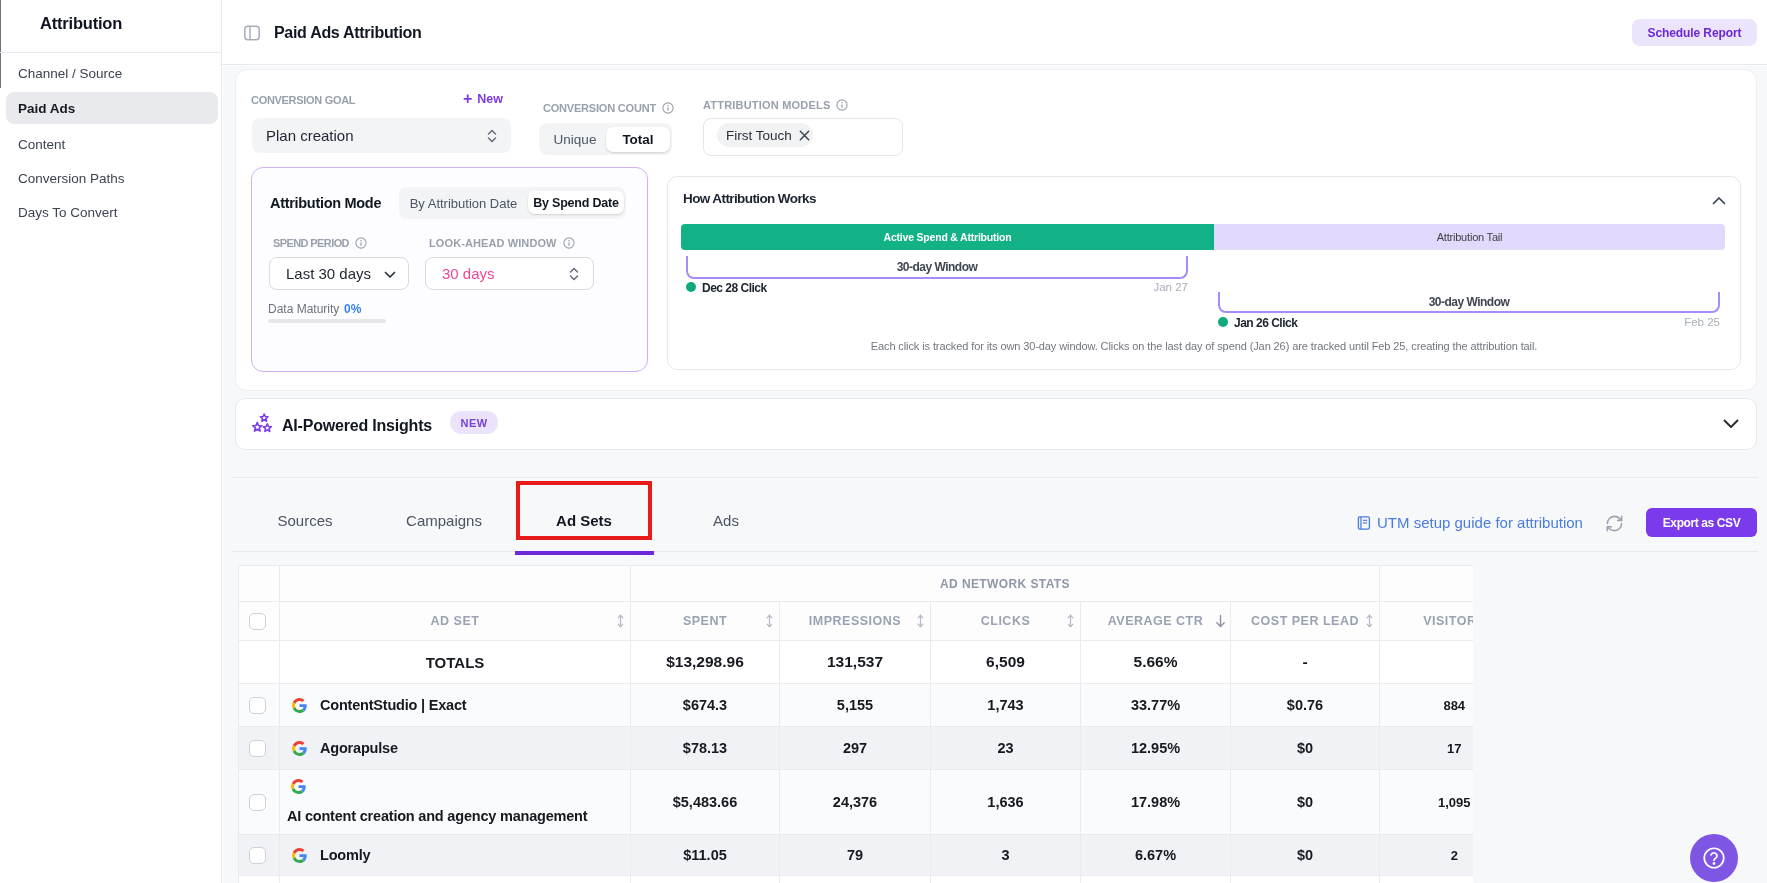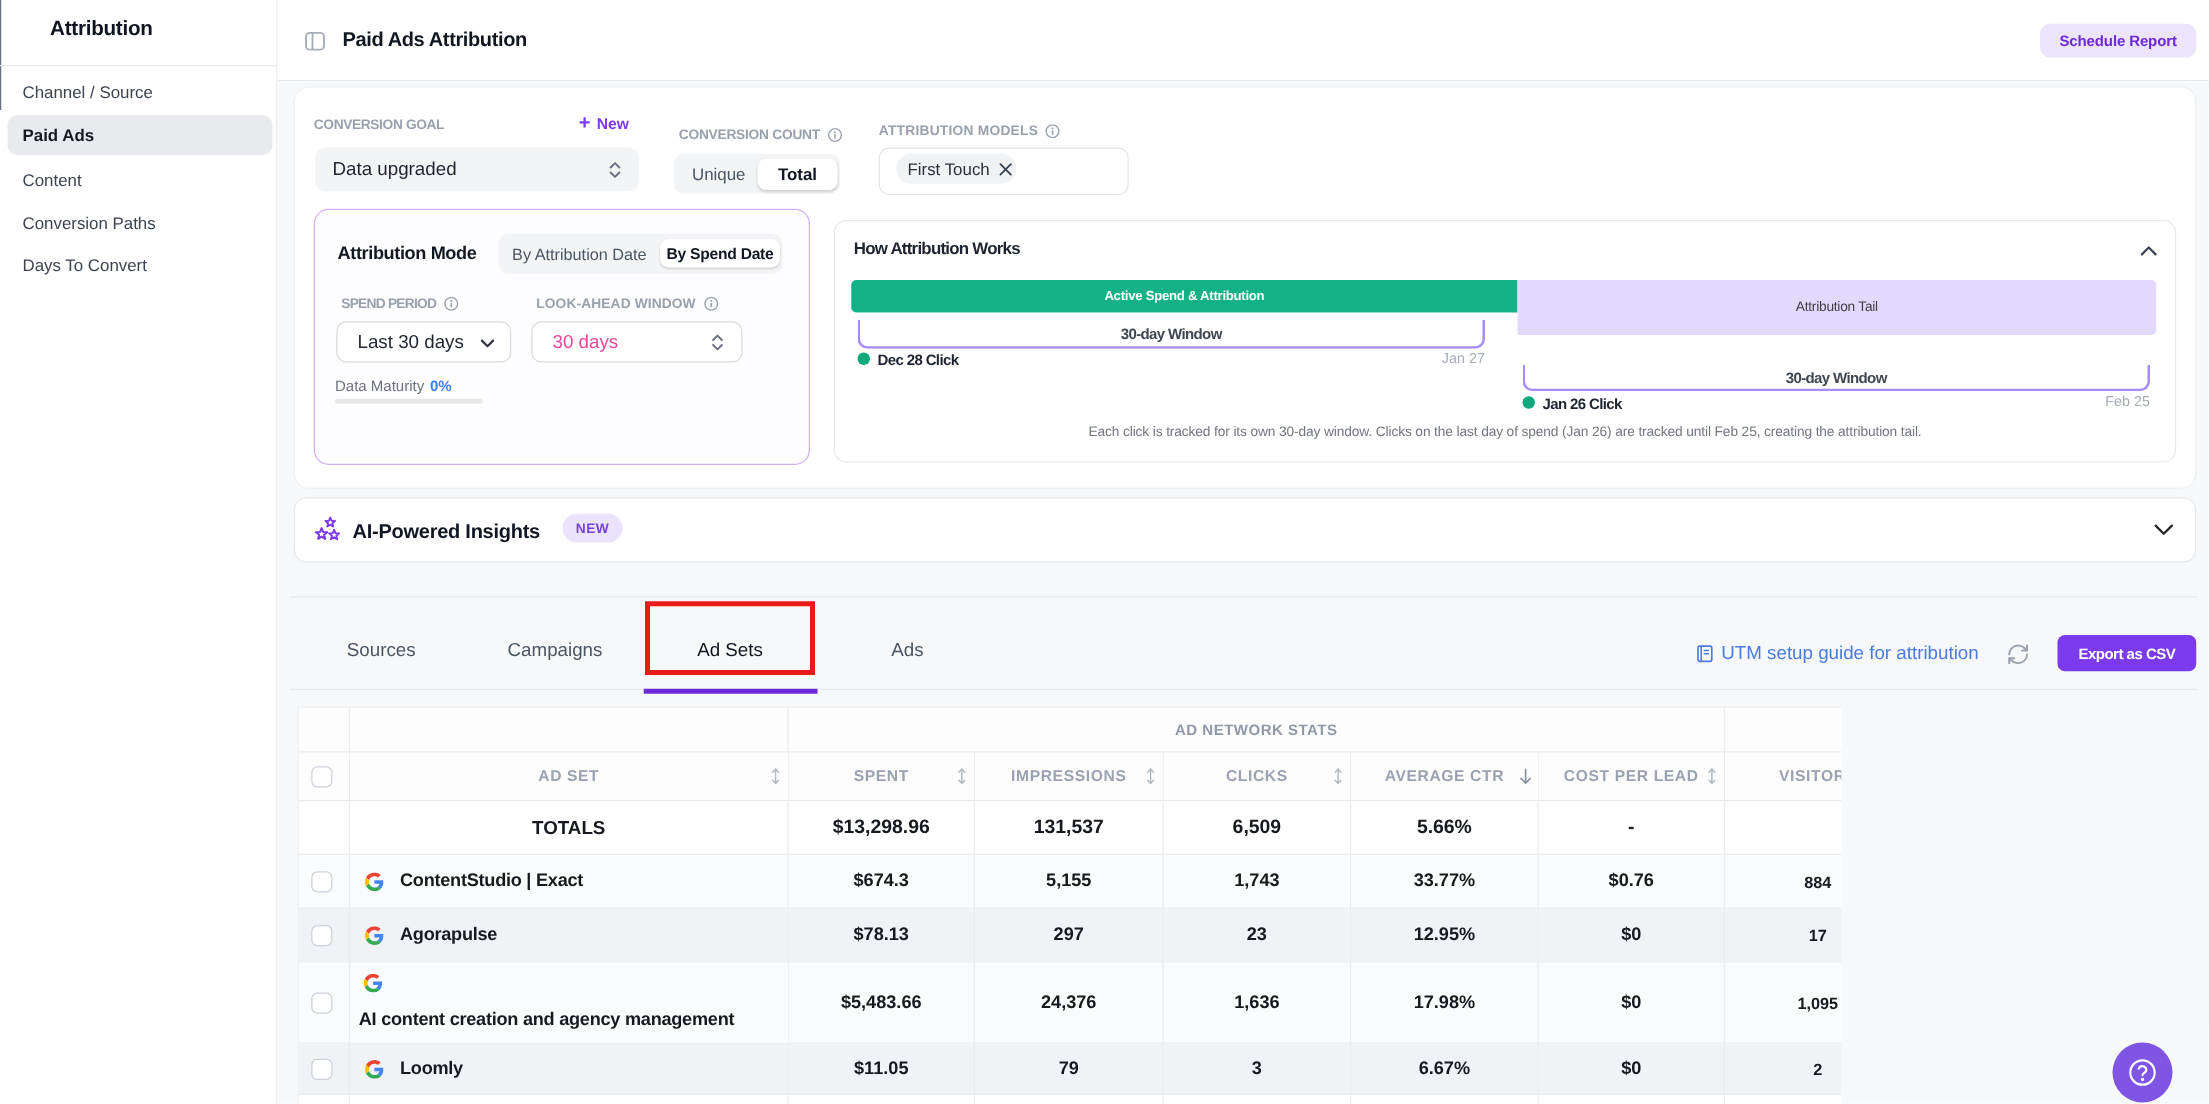--- a/index.html
+++ b/index.html
@@ -39,21 +39,21 @@
 <div class="abs" style="left:223px;top:66px;width:1544px;height:817px;background:#f7f8fa;"></div>
 
 <div class="abs" style="left:235px;top:69px;width:1522px;height:322px;background:#fff;border:1px solid #eef0f3;border-radius:12px;"></div>
 
 <div class="lbl" style="left:251px;top:94px;letter-spacing:-0.3px;">CONVERSION GOAL</div>
 <div class="abs ctr" style="left:463px;top:92px;gap:5px;">
       <span style="font-size:16px;font-weight:bold;color:#7c3aed;line-height:14px;">+</span>
       <span style="font-size:12.5px;font-weight:bold;color:#7c3aed;">New</span>
     </div>
 <div class="abs ctr" style="left:252px;top:118px;width:259px;height:35px;background:#f3f4f6;border-radius:8px;">
-  <span style="margin-left:14px;font-size:15px;color:#1f2430;">Data upgraded</span>
+  <span style="margin-left:14px;font-size:15px;color:#1f2430;">Plan creation</span>
   <svg style="position:absolute;right:13px;" width="12" height="14" viewBox="0 0 12 14">
         <path d="M2.5 5 L6 1.5 L9.5 5 M2.5 9 L6 12.5 L9.5 9" fill="none" stroke="#6b7280" stroke-width="1.6" stroke-linecap="round" stroke-linejoin="round"></path>
       </svg>
 </div>
 
 <div class="lbl ctr" style="left:543px;top:102px;letter-spacing:-0.2px;gap:6px;">CONVERSION COUNT <svg width="12" height="12" viewBox="0 0 12 12">
         <circle cx="6" cy="6" r="5.1" fill="none" stroke="#9aa1ae" stroke-width="1.1"></circle>
         <circle cx="6" cy="3.7" r="0.8" fill="#9aa1ae"></circle>
         <line x1="6" y1="5.4" x2="6" y2="8.8" stroke="#9aa1ae" stroke-width="1.3"></line>
       </svg></div>
@@ -109,21 +109,21 @@
 
 <div class="abs" style="left:667px;top:176px;width:1074px;height:194px;background:#fff;border:1px solid #e7e9ec;border-radius:10px;"></div>
 <div class="abs" style="left:683px;top:191px;font-size:13.5px;font-weight:bold;color:#1d2330;letter-spacing:-0.6px;">How Attribution Works</div>
 <div class="abs" style="left:1712px;top:196px;">
       <svg width="14" height="9" viewBox="0 0 14 9">
         <path d="M1.5 7.5 L7 2 L12.5 7.5" fill="none" stroke="#374151" stroke-width="1.7" stroke-linecap="round" stroke-linejoin="round"></path>
       </svg>
     </div>
 
 <div class="abs ctr" style="left:681px;top:224px;width:533px;height:26px;background:#13b286;border-radius:4px 0 0 4px;justify-content:center;font-size:10.5px;font-weight:bold;color:#fff;letter-spacing:-0.2px;">Active Spend &amp; Attribution</div>
-<div class="abs ctr" style="left:1214px;top:224px;width:511px;height:44px;background:#e2d9fc;border-radius:0 4px 4px 0;justify-content:center;font-size:11px;color:#3f3f46;letter-spacing:-0.2px;">Attribution Tail</div>
+<div class="abs ctr" style="left:1214px;top:224px;width:511px;height:26px;background:#e2d9fc;border-radius:0 4px 4px 0;justify-content:center;font-size:11px;color:#3f3f46;letter-spacing:-0.2px;">Attribution Tail</div>
 
 <div class="abs" style="left:686px;top:256px;width:502px;height:23px;border-left:2px solid #a78bfa;border-right:2px solid #a78bfa;border-bottom:2px solid #a78bfa;border-radius:0 0 8px 8px;"></div>
 <div class="abs" style="left:686px;top:260px;width:502px;text-align:center;font-size:12px;font-weight:bold;color:#3f4652;letter-spacing:-0.5px;">30-day Window</div>
 <div class="abs" style="left:686px;top:282px;width:10px;height:10px;border-radius:50%;background:#10a97c;"></div>
 <div class="abs" style="left:702px;top:281px;font-size:12px;font-weight:bold;color:#1d2330;letter-spacing:-0.5px;">Dec 28 Click</div>
 <div class="abs" style="left:1088px;top:281px;width:100px;text-align:right;font-size:11.5px;color:#a7adb8;">Jan 27</div>
 
 <div class="abs" style="left:1218px;top:292px;width:502px;height:21px;border-left:2px solid #a78bfa;border-right:2px solid #a78bfa;border-bottom:2px solid #a78bfa;border-radius:0 0 8px 8px;"></div>
 <div class="abs" style="left:1218px;top:295px;width:502px;text-align:center;font-size:12px;font-weight:bold;color:#3f4652;letter-spacing:-0.5px;">30-day Window</div>
 <div class="abs" style="left:1218px;top:317px;width:10px;height:10px;border-radius:50%;background:#10a97c;"></div>
@@ -147,21 +147,21 @@
 <div class="abs ctr" style="left:450px;top:411px;width:48px;height:23px;background:#ebe3fb;border-radius:12px;justify-content:center;font-size:11px;font-weight:bold;color:#7443d6;letter-spacing:.4px;">NEW</div>
 <div class="abs" style="left:1723px;top:419px;">
       <svg width="16" height="10" viewBox="0 0 16 10">
         <path d="M1.5 1.5 L8 8 L14.5 1.5" fill="none" stroke="#27272a" stroke-width="1.8" stroke-linecap="round" stroke-linejoin="round"></path>
       </svg>
     </div>
 
 <div class="abs" style="left:232px;top:477px;width:1526px;height:1px;background:#e7e9ec;"></div>
 <div class="abs" style="left:255px;top:512px;width:100px;text-align:center;font-size:15px;color:#4b5563;">Sources</div>
 <div class="abs" style="left:394px;top:512px;width:100px;text-align:center;font-size:15px;color:#4b5563;">Campaigns</div>
-<div class="abs" style="left:534px;top:512px;width:100px;text-align:center;font-size:15px;font-weight:normal;color:#111722;">Ad Sets</div>
+<div class="abs" style="left:534px;top:512px;width:100px;text-align:center;font-size:15px;font-weight:bold;color:#111722;">Ad Sets</div>
 <div class="abs" style="left:676px;top:512px;width:100px;text-align:center;font-size:15px;color:#4b5563;">Ads</div>
 <div class="abs" style="left:232px;top:551px;width:1526px;height:1px;background:#e7e9ec;"></div>
 <div class="abs" style="left:515px;top:551px;width:139px;height:4px;background:#6d28d9;"></div>
 <div class="abs" style="left:516px;top:481px;width:136px;height:59px;border:4px solid #e81a1a;"></div>
 
 <div class="abs" style="left:1356px;top:515px;">
 <svg width="16" height="16" viewBox="0 0 18 18">
         <path d="M4 2.2 h9.5 a1.6 1.6 0 0 1 1.6 1.6 v10.4 a1.6 1.6 0 0 1 -1.6 1.6 H4 a1.3 1.3 0 0 1 -1.3-1.3 V3.5 A1.3 1.3 0 0 1 4 2.2 Z" fill="none" stroke="#4a7ce0" stroke-width="1.5"></path>
         <line x1="5.6" y1="2.2" x2="5.6" y2="15.8" stroke="#4a7ce0" stroke-width="1.4"></line>
         <line x1="7.8" y1="6" x2="12.6" y2="6" stroke="#4a7ce0" stroke-width="1.3"></line>

